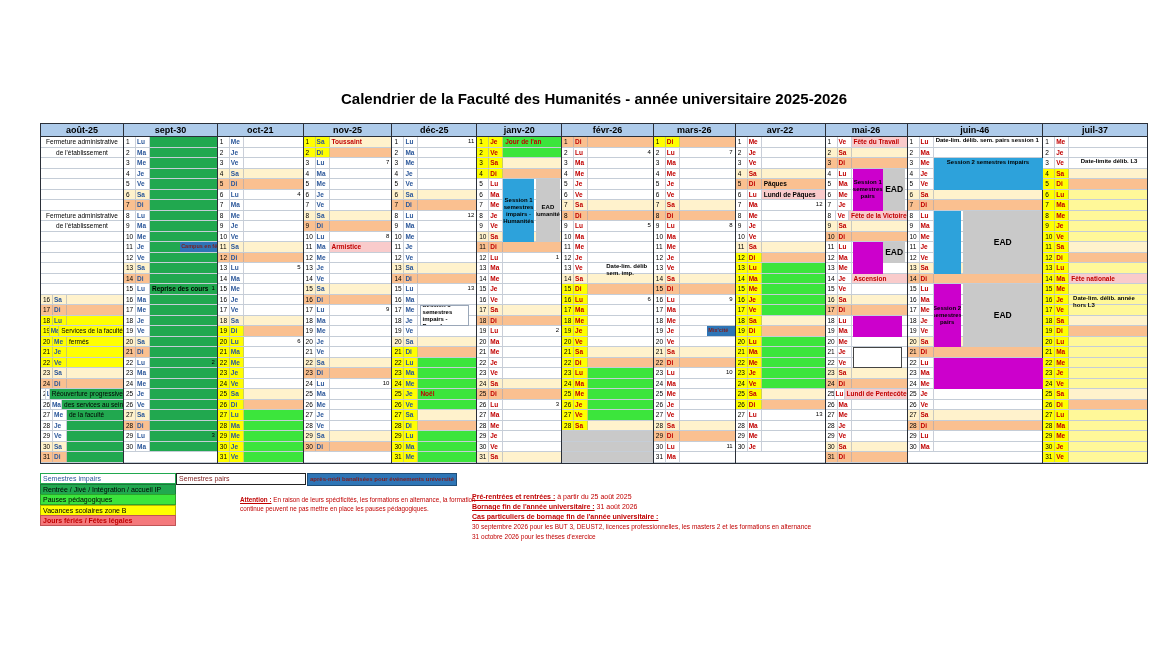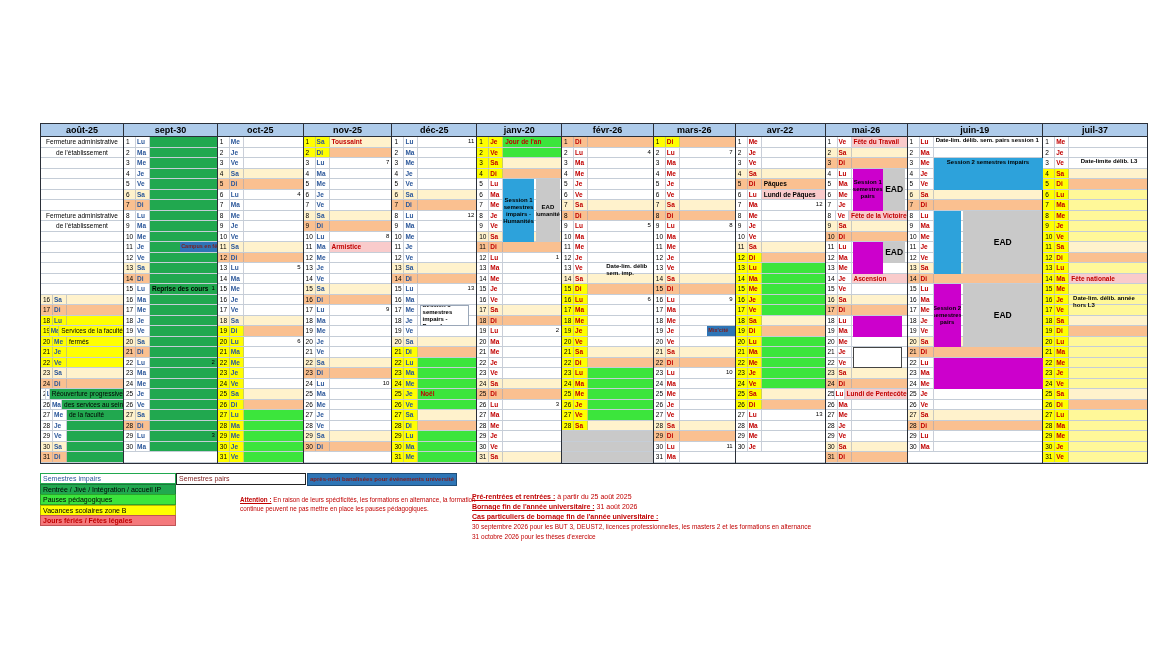--- a/index.html
+++ b/index.html
@@ -40,20 +40,21 @@
              color:#C00000;}
   .rednotes{position:absolute;left:472px;top:492px;width:420px;font-size:7px;line-height:10px;
             color:#C00000;}
   .rednotes div{white-space:nowrap;}
   .bu{font-weight:bold;text-decoration:underline;}
 </style>
 </head>
 <body>
 
 <div class="page">
+  <h1 class="title">Calendrier de la Faculté des Humanités - année universitaire 2025-2026</h1>
   <div id="calendar">
       <div class="month" style="width: 83px;">
         <div class="mhead">août-25</div>
         <div class="mbody" style="height: 325.5px;">
           <div class="mrow">
             <div class="cfull">Fermeture administrative</div>
           </div>
           <div class="mrow">
             <div class="cfull">de l'établissement</div>
           </div>
@@ -426,21 +427,21 @@
               <span class="clabel"></span>
             </div>
           </div>
           <div class="mrow">
             <div class="cfull"></div>
           </div>
           <div class="otag" style="left: 56.15px; right: 0px; top: 105px; height: 9.5px; background: rgb(46, 117, 182); color: rgb(127, 29, 29);">Campus en fête</div>
         </div>
       </div>
       <div class="month" style="width: 86px;">
-        <div class="mhead">oct-25</div>
+        <div class="mhead">oct-21</div>
         <div class="mbody" style="height: 325.5px;">
           <div class="mrow">
             <div class="cnum" style="background: rgb(255, 255, 255);">1</div>
             <div class="cab" style="background: rgb(255, 255, 255); color: rgb(43, 87, 154);">Me</div>
             <div class="ccontent" style="background: rgb(255, 255, 255);">
               <span class="clabel"></span>
             </div>
           </div>
           <div class="mrow">
             <div class="cnum" style="background: rgb(255, 255, 255);">2</div>
@@ -2230,21 +2231,21 @@
           </div>
           <div class="obox" style="left: 27.1px; width: 30.25px; top: 105px; height: 31.5px; background: rgb(204, 0, 204);"></div>
           <div class="obox big" style="left: 57.35px; width: 22.55px; top: 105px; height: 21px; background: rgb(201, 201, 201);">
             <span>EAD</span>
           </div>
           <div class="obox" style="left: 27.1px; width: 49.5px; top: 178.5px; height: 21px; background: rgb(204, 0, 204);"></div>
           <div class="obox" style="left: 27.1px; width: 49.5px; top: 210px; height: 21px; background: rgb(255, 255, 255); border: 1px solid rgb(68, 68, 68);"></div>
         </div>
       </div>
       <div class="month" style="width: 136px;">
-        <div class="mhead">juin-19</div>
+        <div class="mhead">juin-46</div>
         <div class="mbody" style="height: 325.5px;">
           <div class="mrow">
             <div class="cnum" style="background: rgb(255, 255, 255);">1</div>
             <div class="cab" style="background: rgb(255, 255, 255); color: rgb(192, 0, 0);">Lu</div>
             <div class="ccontent" style="background: rgb(255, 255, 255);">
               <span class="clabel"></span>
             </div>
           </div>
           <div class="mrow">
             <div class="cnum" style="background: rgb(255, 255, 255);">2</div>

